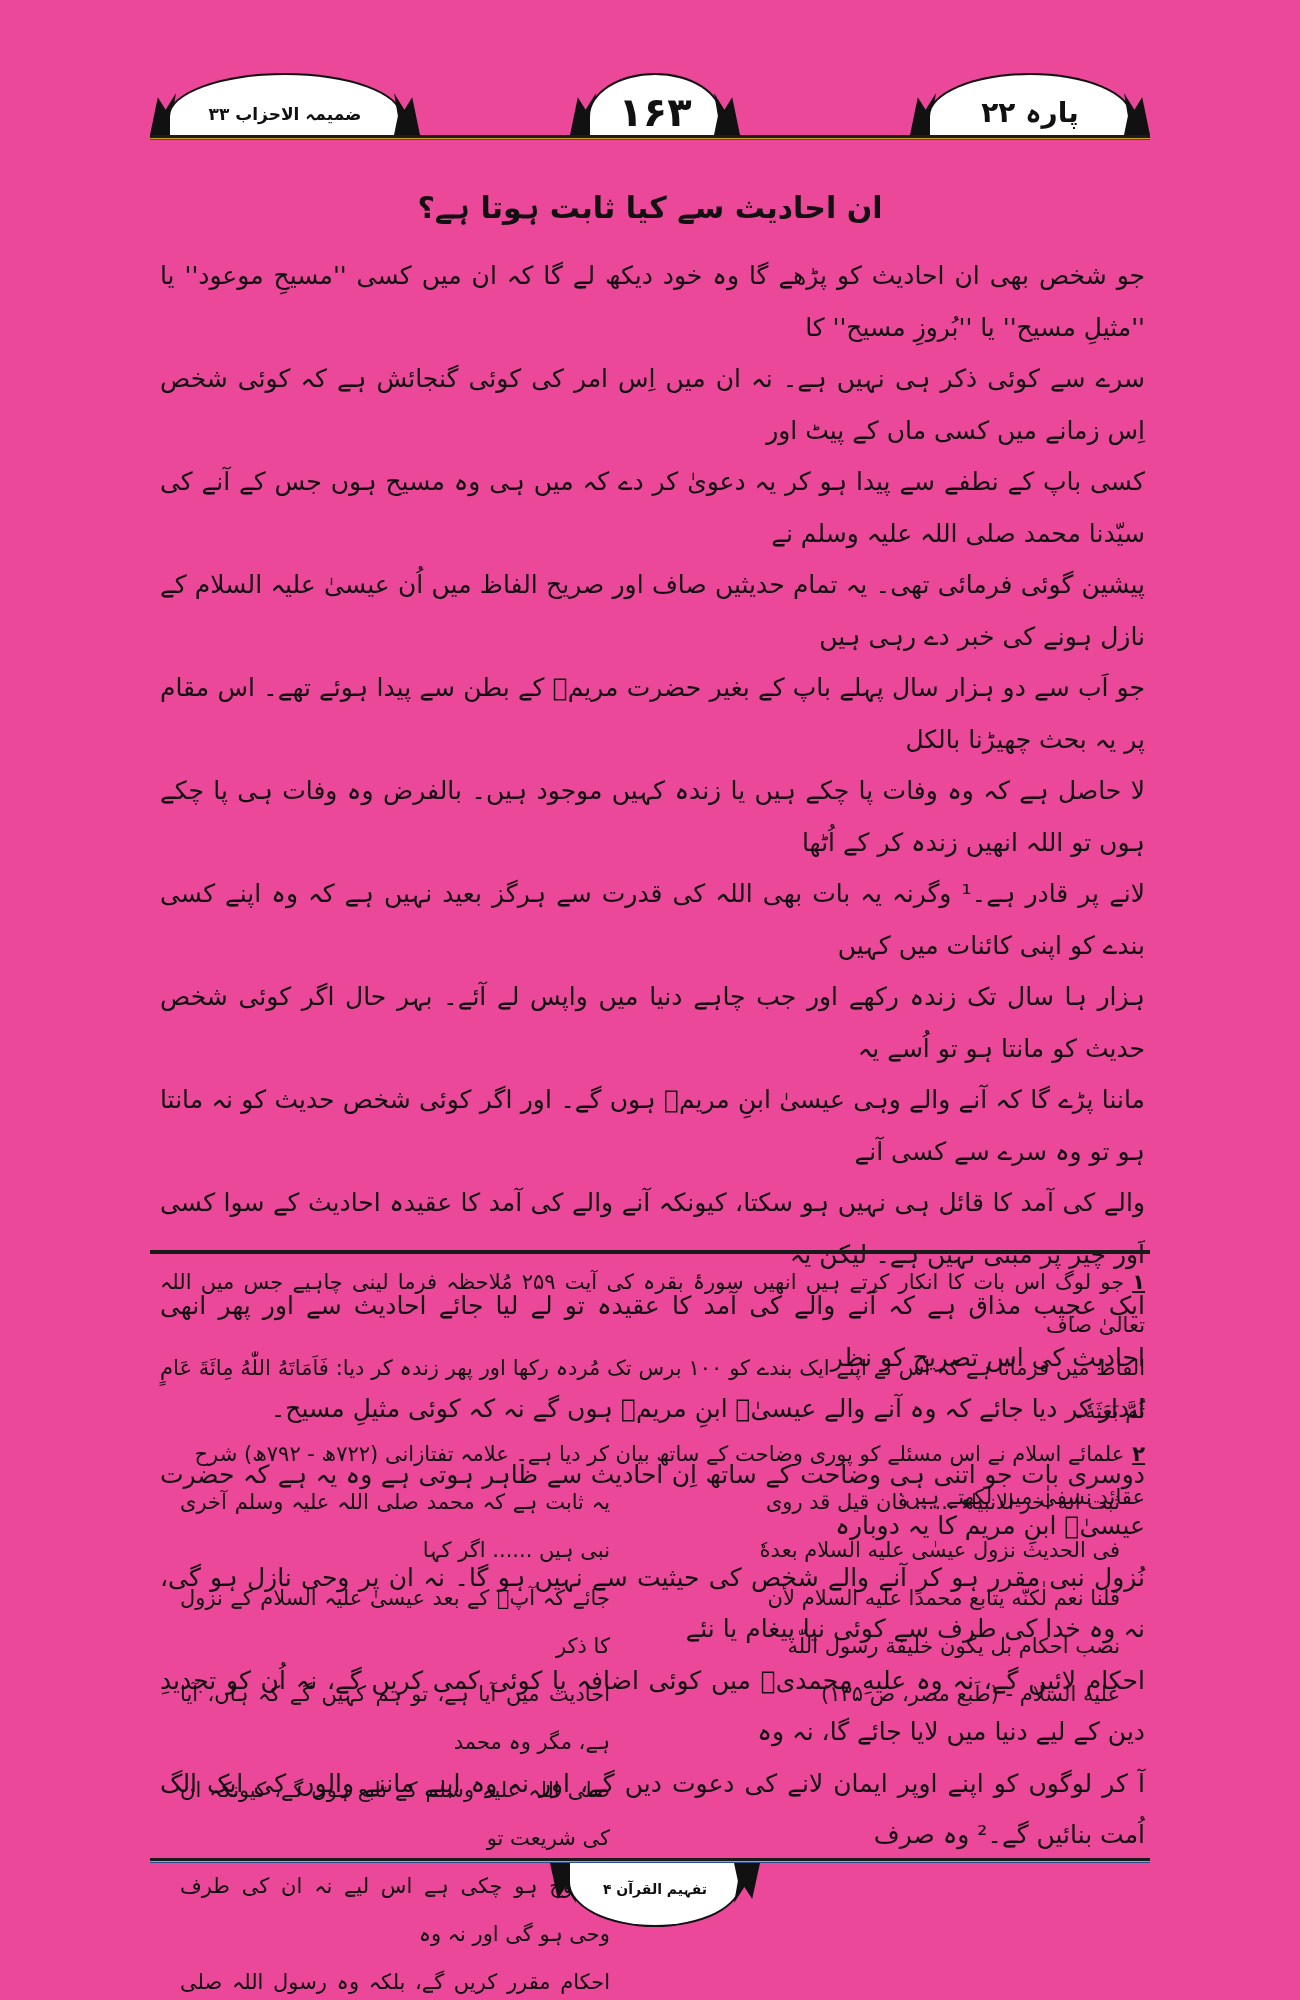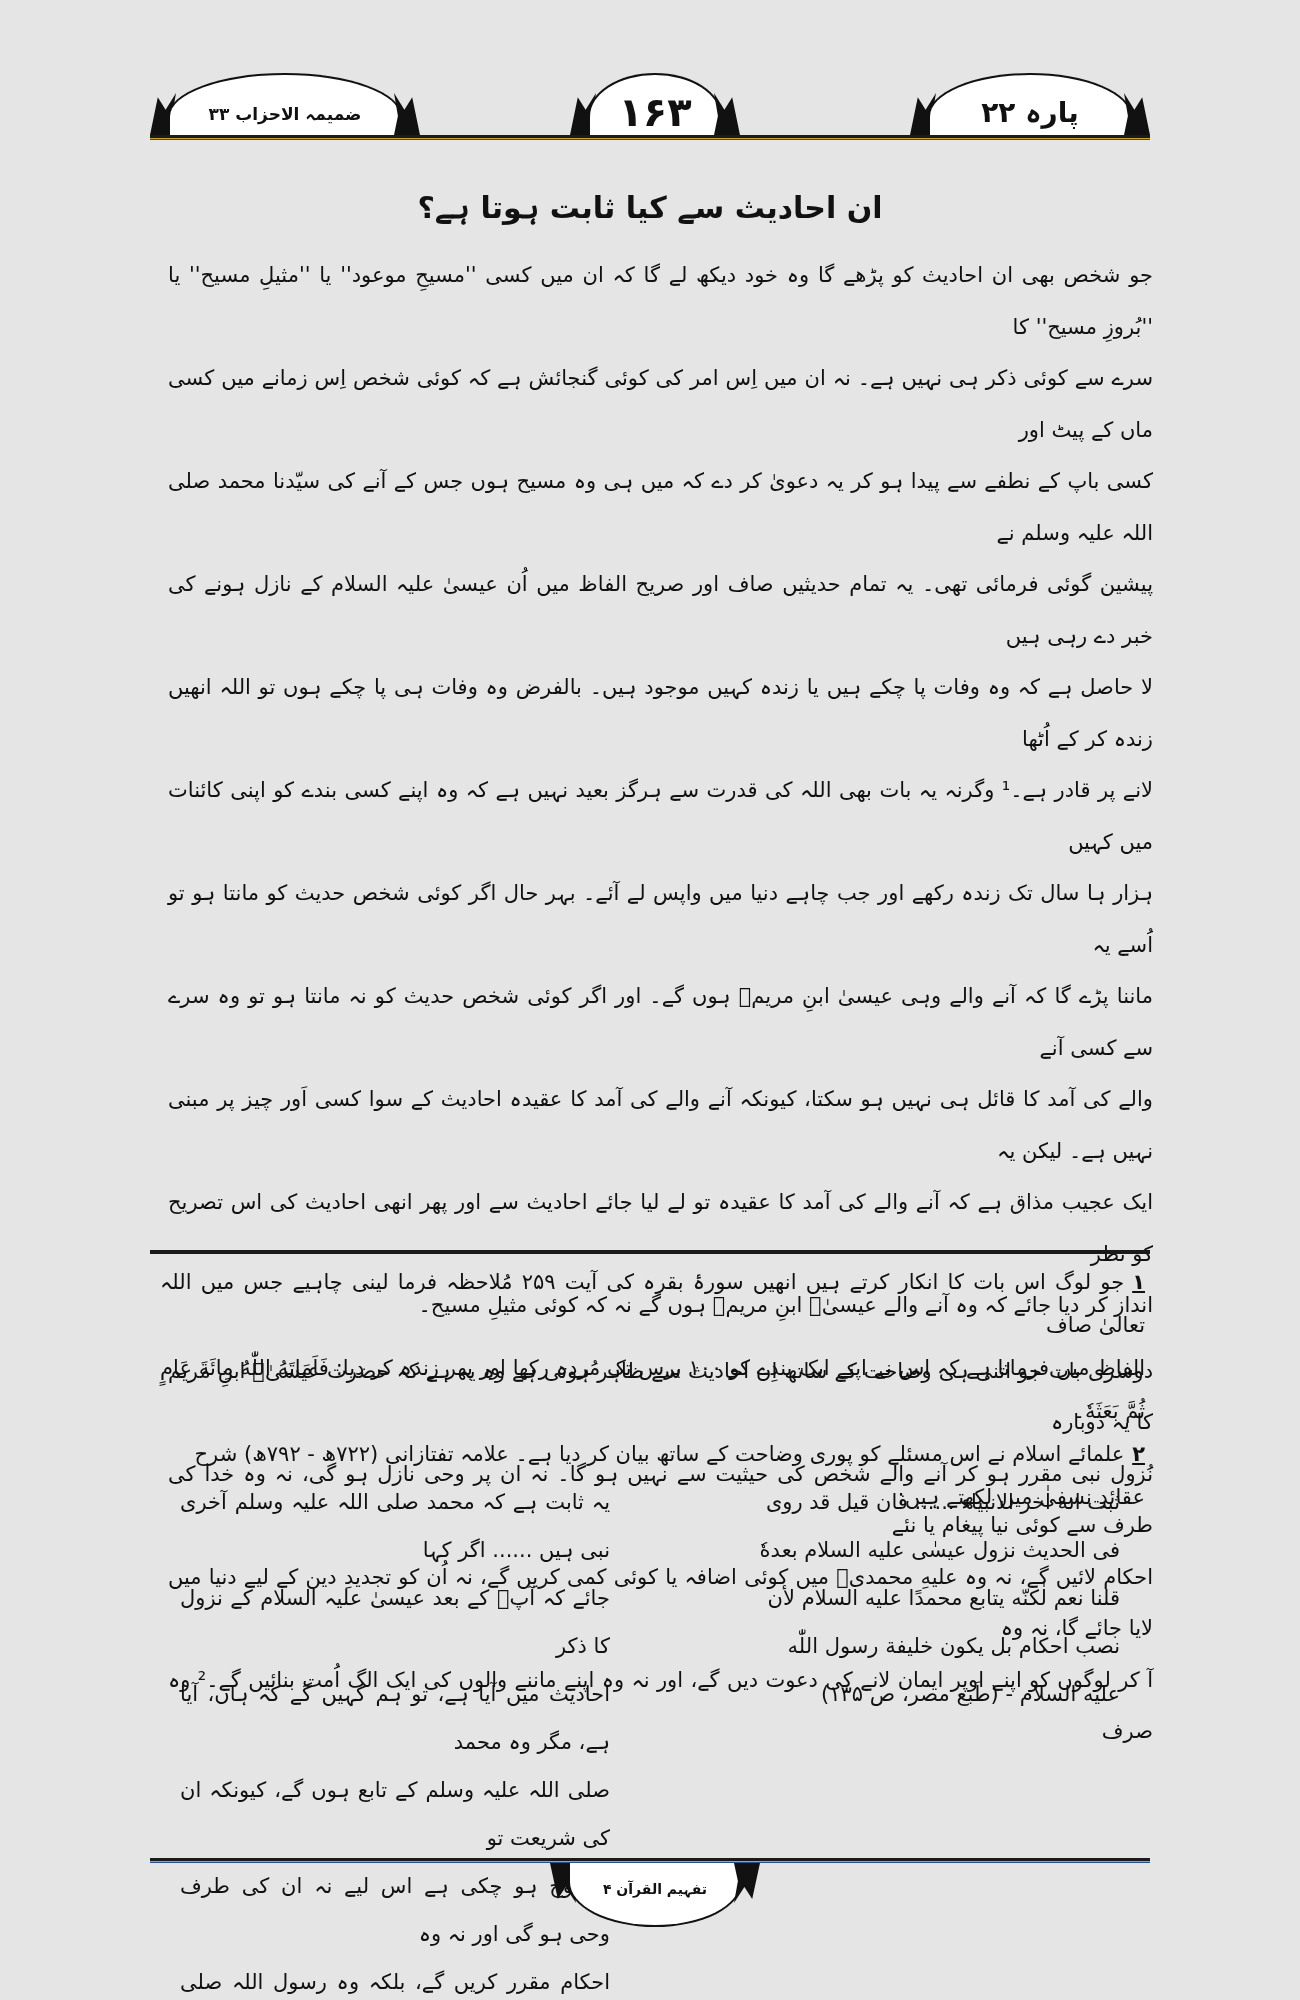--- a/index.html
+++ b/index.html
@@ -1,17 +1,17 @@
 <!DOCTYPE html>
 <html><head>
 <meta charset="utf-8">
 <style>
   html, body { margin: 0; padding: 0; background: #ffffff; }
   body { width: 1300px; height: 2000px; position: relative; overflow: hidden; color: #111; }
-  .page { position: absolute; left: 0; top: 0; width: 1300px; height: 2000px; background: #e5e5e5; }
+  .page { position: absolute; left: 0; top: 0; width: 1300px; height: 2000px; background: #ec4899; }
   .urdu { font-family: "DejaVu Sans", sans-serif; direction: rtl; text-align: justify; text-align-last: right; }
 
   
   .header { position: absolute; left: 150px; top: 60px; width: 1000px; height: 80px; }
   .header-rule { position: absolute; left: 0; right: 0; bottom: 0; height: 5px; background: linear-gradient(#1b1b1b 0 60%, #c9a227 60% 75%, #2a4d8f 75% 100%); }
   .ornament { position: absolute; bottom: 5px; height: 62px; display: flex; align-items: center; justify-content: center; }
   .ornament .arch { position: absolute; left: 18px; right: 18px; top: 0; bottom: 0; border: 2.5px solid #111; border-bottom: none; border-radius: 50% 50% 0 0 / 70% 70% 0 0; background: #fff; }
   .ornament .wing { position: absolute; bottom: 0; width: 26px; height: 42px; background: #111; clip-path: polygon(0 100%, 30% 10%, 60% 40%, 100% 0, 85% 55%, 100% 100%); }
   .ornament .wing.l { left: 0; }
   .ornament .wing.r { right: 0; transform: scaleX(-1); }
@@ -20,21 +20,21 @@
   .orn-surah .label { font-size: 17px; top: 10px; }
   .orn-page { left: 420px; width: 170px; }
   .orn-page .label { font-size: 40px; top: 8px; }
   .orn-para { right: 0; width: 240px; justify-content: center; }
   .orn-para .label { font-size: 28px; top: 8px; }
 
   
   .title { position: absolute; left: 0; right: 0; top: 190px; text-align: center; font-family: "DejaVu Sans", sans-serif; font-size: 30px; font-weight: bold; direction: rtl; }
 
   
-  .body-text { position: absolute; left: 160px; width: 985px; top: 250px; font-size: 21px; line-height: 51.5px; margin-left: 8px; }
+  .body-text { position: absolute; left: 160px; width: 985px; top: 250px; font-size: 25px; line-height: 51.5px; }
   .body-text p { margin: 0; }
   .body-text .para2 { margin-top: 14px; }
   .line { display: block; }
 
   .rule { position: absolute; left: 150px; width: 1000px; height: 4px; background: #1a1a1a; }
   .rule.mid { top: 1250px; }
   .rule.foot { top: 1858px; height: 5px; background: linear-gradient(#1b1b1b 0 60%, #c9a227 60% 75%, #2a4d8f 75% 100%); }
 
   
   .footnotes { position: absolute; left: 160px; width: 985px; top: 1261px; font-size: 21px; line-height: 43px; }
@@ -81,20 +81,21 @@
   </div>
 
   <div class="title">ان احادیث سے کیا ثابت ہوتا ہے؟</div>
 
   <div class="body-text urdu">
     <p>
       <span class="line">جو شخص بھی ان احادیث کو پڑھے گا وہ خود دیکھ لے گا کہ ان میں کسی ''مسیحِ موعود'' یا ''مثیلِ مسیح'' یا ''بُروزِ مسیح'' کا</span>
       <span class="line">سرے سے کوئی ذکر ہی نہیں ہے۔ نہ ان میں اِس امر کی کوئی گنجائش ہے کہ کوئی شخص اِس زمانے میں کسی ماں کے پیٹ اور</span>
       <span class="line">کسی باپ کے نطفے سے پیدا ہو کر یہ دعویٰ کر دے کہ میں ہی وہ مسیح ہوں جس کے آنے کی سیّدنا محمد صلی اللہ علیہ وسلم نے</span>
       <span class="line">پیشین گوئی فرمائی تھی۔ یہ تمام حدیثیں صاف اور صریح الفاظ میں اُن عیسیٰ علیہ السلام کے نازل ہونے کی خبر دے رہی ہیں</span>
+      <span class="line">جو اَب سے دو ہزار سال پہلے باپ کے بغیر حضرت مریمؑ کے بطن سے پیدا ہوئے تھے۔ اس مقام پر یہ بحث چھیڑنا بالکل</span>
       <span class="line">لا حاصل ہے کہ وہ وفات پا چکے ہیں یا زندہ کہیں موجود ہیں۔ بالفرض وہ وفات ہی پا چکے ہوں تو اللہ انھیں زندہ کر کے اُٹھا</span>
       <span class="line">لانے پر قادر ہے۔¹ وگرنہ یہ بات بھی اللہ کی قدرت سے ہرگز بعید نہیں ہے کہ وہ اپنے کسی بندے کو اپنی کائنات میں کہیں</span>
       <span class="line">ہزار ہا سال تک زندہ رکھے اور جب چاہے دنیا میں واپس لے آئے۔ بہر حال اگر کوئی شخص حدیث کو مانتا ہو تو اُسے یہ</span>
       <span class="line">ماننا پڑے گا کہ آنے والے وہی عیسیٰ ابنِ مریمؑ ہوں گے۔ اور اگر کوئی شخص حدیث کو نہ مانتا ہو تو وہ سرے سے کسی آنے</span>
       <span class="line">والے کی آمد کا قائل ہی نہیں ہو سکتا، کیونکہ آنے والے کی آمد کا عقیدہ احادیث کے سوا کسی اَور چیز پر مبنی نہیں ہے۔ لیکن یہ</span>
       <span class="line">ایک عجیب مذاق ہے کہ آنے والے کی آمد کا عقیدہ تو لے لیا جائے احادیث سے اور پھر انھی احادیث کی اس تصریح کو نظر</span>
       <span class="line">انداز کر دیا جائے کہ وہ آنے والے عیسیٰؑ ابنِ مریمؑ ہوں گے نہ کہ کوئی مثیلِ مسیح۔</span>
     </p>
     <p class="para2">
       <span class="line">دوسری بات جو اتنی ہی وضاحت کے ساتھ اِن احادیث سے ظاہر ہوتی ہے وہ یہ ہے کہ حضرت عیسیٰؑ ابنِ مریم کا یہ دوبارہ</span>

